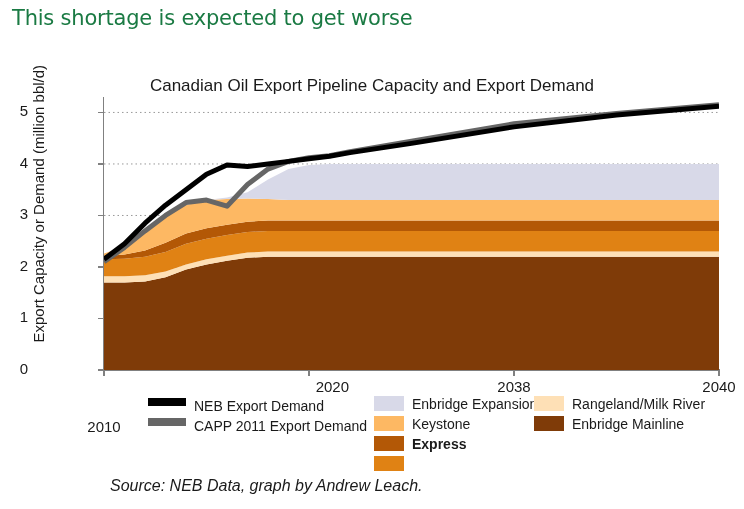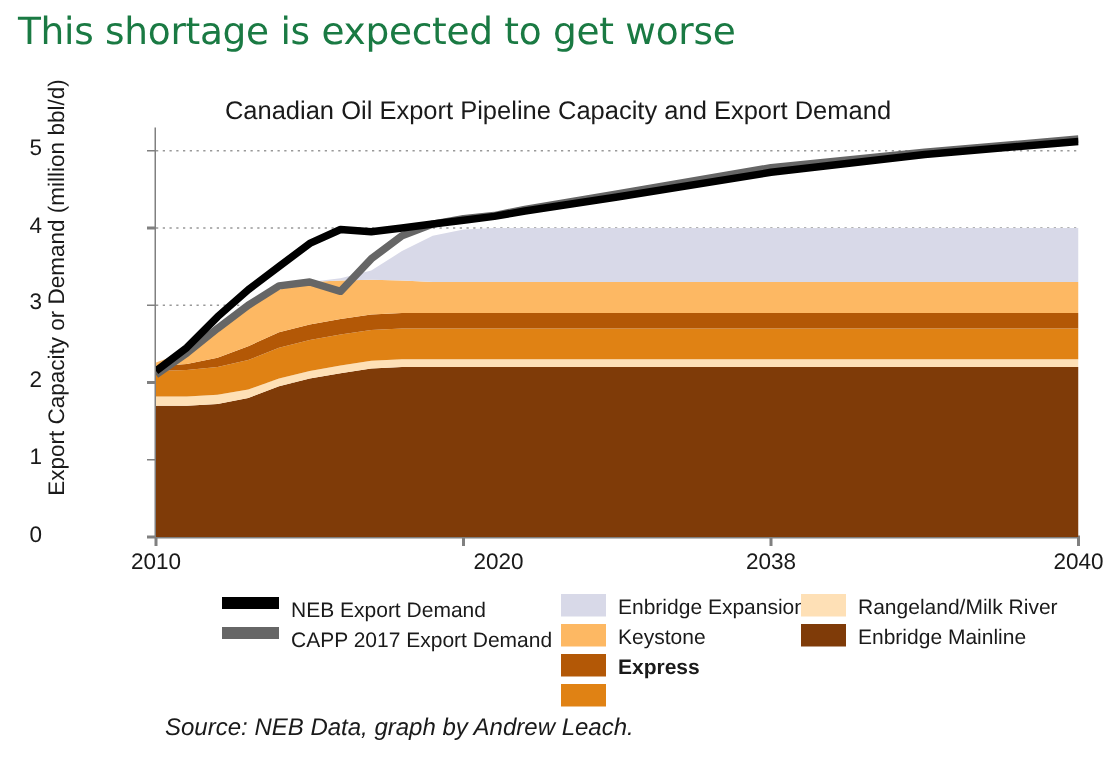--- a/index.html
+++ b/index.html
@@ -6,26 +6,26 @@
   body{
     width:744px;height:509px;background:#ffffff;overflow:hidden;
     font-family:"Liberation Sans",sans-serif;
   }
   #root{position:relative;width:744px;height:509px;}
 
   
   .slide-title{
     position:absolute;left:12px;top:6px;
     font-family:"DejaVu Sans",sans-serif;
-    font-size:25px;font-weight:400;color:#1a7a43;
+    font-size:21px;font-weight:400;color:#1a7a43;
     letter-spacing:-0.2px;white-space:nowrap;
   }
 
   
-  .figure{position:absolute;left:0;top:52px;width:744px;height:400px;}
+  .figure{position:absolute;left:0;top:64px;width:744px;height:400px;}
 
   .chart-title{
     position:absolute;left:0;top:12px;width:744px;text-align:center;
     font-size:17px;color:#1a1a1a;
   }
 
   .ylabel{
     position:absolute;
     left:-92px;top:140px;width:260px;
     transform:rotate(-90deg);
@@ -96,21 +96,21 @@
         <div class="ytick-label" style="top: 192.981px;">2</div>
         <div class="ytick" style="top: 150.772px;"></div>
         <div class="ytick-label" style="top: 141.472px;">3</div>
         <div class="ytick" style="top: 99.2623px;"></div>
         <div class="ytick-label" style="top: 89.9623px;">4</div>
         <div class="ytick" style="top: 47.7528px;"></div>
         <div class="ytick-label" style="top: 38.4528px;">5</div>
       </div>
     <div id="x-ticks">
         <div class="xtick" style="left: 103.3px;"></div>
-        <div class="xtick-label" style="left: 64px;">2010</div>
+        <div class="xtick-label" style="left: 64px; margin-top: 40px;">2010</div>
         <div class="xtick" style="left: 308.3px;"></div>
         <div class="xtick-label" style="left: 269px; text-align: right;">2020</div>
         <div class="xtick" style="left: 513.3px;"></div>
         <div class="xtick-label" style="left: 474px;">2038</div>
         <div class="xtick" style="left: 718.3px;"></div>
         <div class="xtick-label" style="left: 679px;">2040</div>
       </div>
 
     <div class="plot">
       <svg id="plot-svg" width="615" height="273" viewBox="0 0 615 273">
@@ -131,21 +131,21 @@
     </div>
   </div>
 
   <div class="legend">
       <div class="lg-item" style="left: 148px; top: 3px;">
         <span class="lg-swatch lg-line" style="background: rgb(0, 0, 0);"></span>
         <span class="lg-text">NEB Export Demand</span>
       </div>
       <div class="lg-item" style="left: 148px; top: 23px;">
         <span class="lg-swatch lg-line" style="background: rgb(102, 102, 102);"></span>
-        <span class="lg-text">CAPP 2017 Export Demand</span>
+        <span class="lg-text">CAPP 2011 Export Demand</span>
       </div>
       <div class="lg-item" style="left: 374px; top: 1px;">
         <span class="lg-swatch lg-box" style="background: rgb(216, 217, 232);"></span>
         <span class="lg-text">Enbridge Expansions</span>
       </div>
       <div class="lg-item" style="left: 374px; top: 21px;">
         <span class="lg-swatch lg-box" style="background: rgb(253, 184, 99);"></span>
         <span class="lg-text">Keystone</span>
       </div>
       <div class="lg-item" style="left: 374px; top: 41px; font-weight: bold;">

